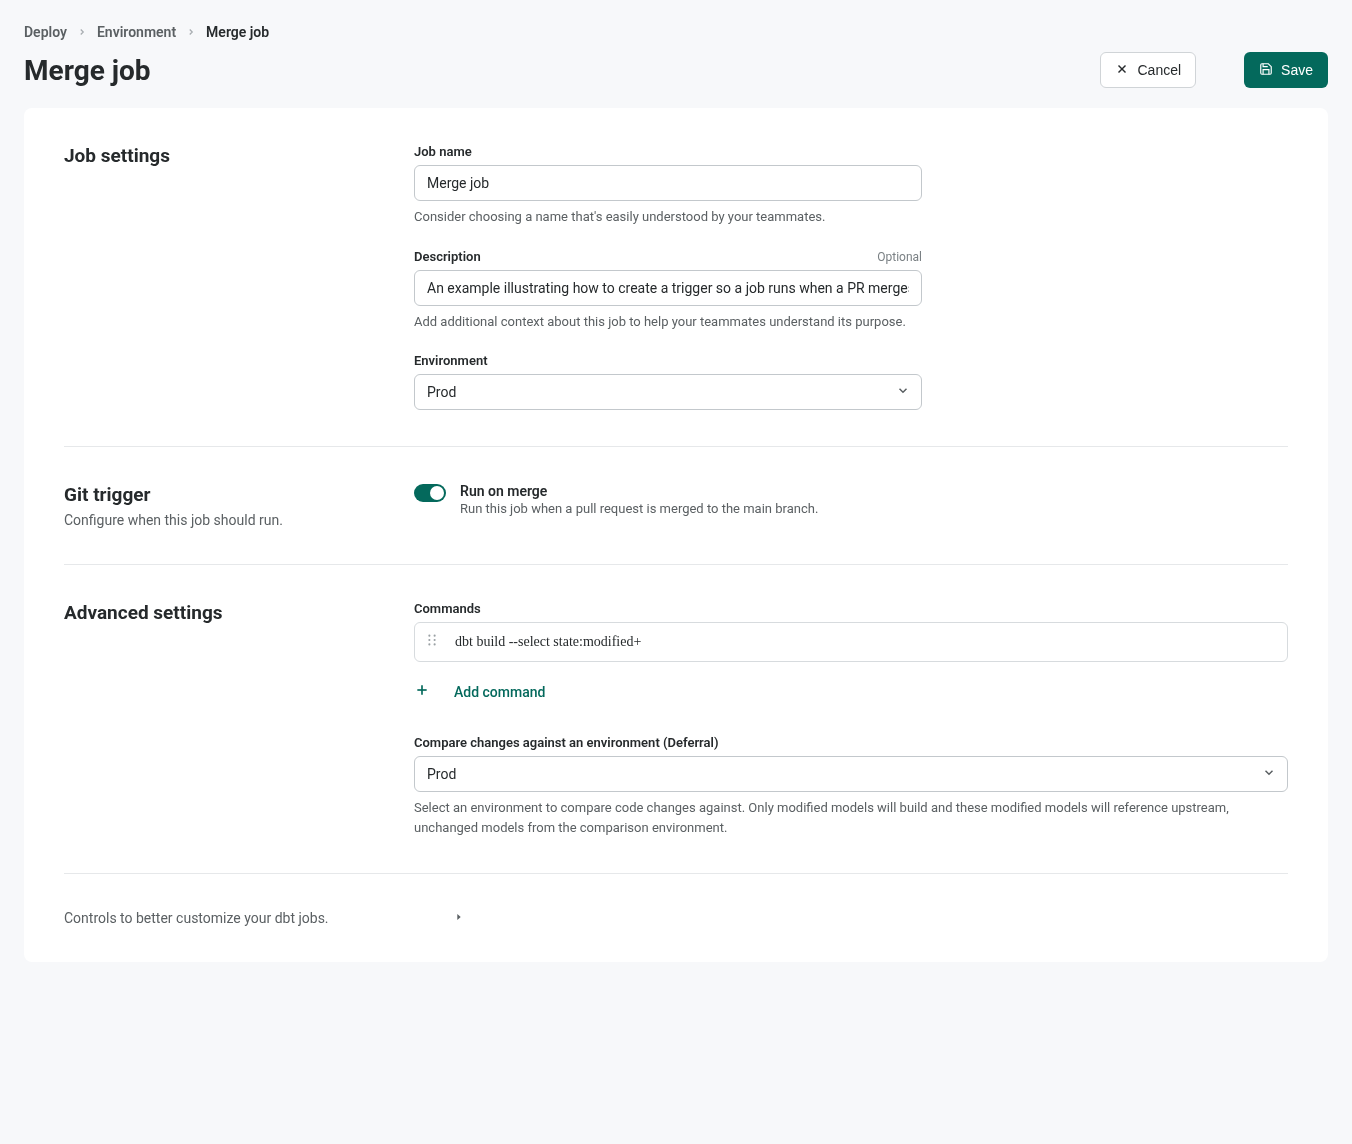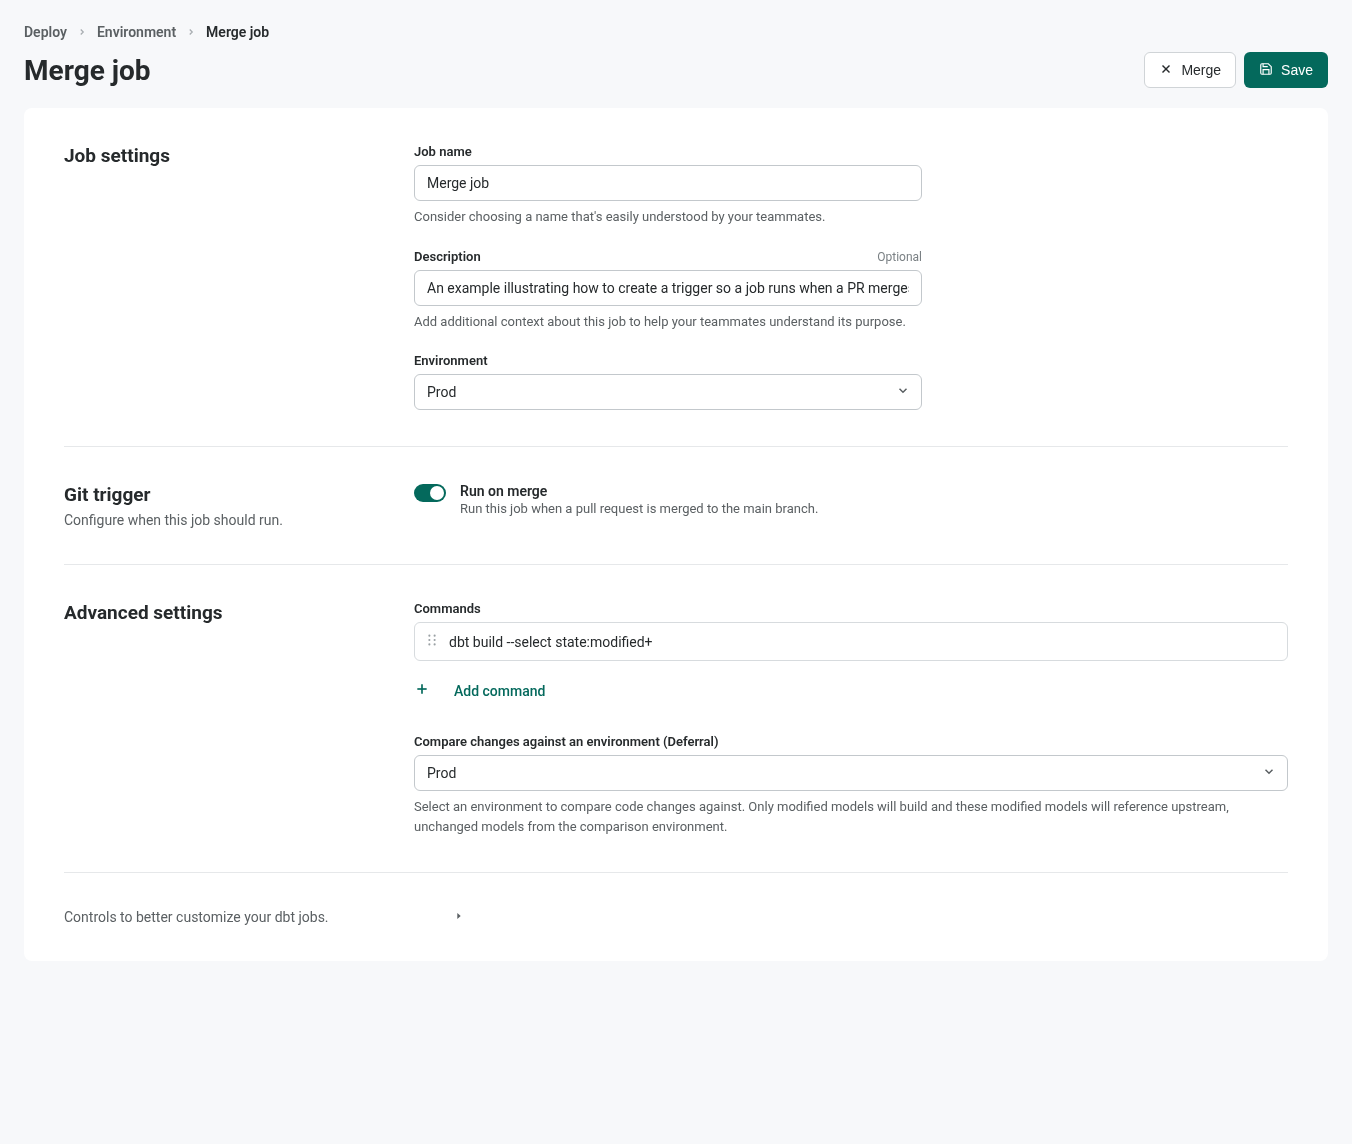--- a/index.html
+++ b/index.html
@@ -43,20 +43,21 @@
     line-height: 1;
   }
   .btn-secondary {
     background: #fff;
     border-color: #d0d4d7;
     color: #262a2c;
   }
   .btn-primary {
     background: #04695c;
     color: #fff;
+    margin-left: 40px;
   }
   .icon { display: inline-block; flex-shrink: 0; }
   .card {
     background: #fff;
     border-radius: 8px;
     padding: 0;
   }
   .section {
     display: flex;
     padding: 36px 40px;
@@ -102,23 +103,23 @@
     width: 32px; height: 18px; border-radius: 10px; background: #04695c;
     position: relative; cursor: pointer; flex-shrink: 0; margin-top: 1px;
   }
   .toggle-knob {
     width: 14px; height: 14px; background: #fff; border-radius: 50%;
     position: absolute; top: 2px; right: 2px;
   }
   .toggle-text .tt-title { font-size: 14px; font-weight: 600; margin-bottom: 2px; }
   .toggle-text .tt-sub { font-size: 13px; color: #5b6063; }
   .cmd-row {
-    display: flex; align-items: center; gap: 12px;
+    display: flex; align-items: center; gap: 18px;
     border: 1px solid #d7dbde; border-radius: 6px;
-    padding: 10px 12px; background: #fff;
+    padding: 10px 12px; background: #fff; font-family: Liberation Serif, serif;
   }
   .drag-handle { color: #9aa0a4; cursor: grab; }
   .cmd-text { font-size: 14px; color: #262a2c; }
   .add-cmd {
     display: inline-flex; align-items: center; gap: 24px;
     color: #04695c; font-size: 14px; font-weight: 500;
     margin-top: 14px; cursor: pointer; padding: 6px 0;
   }
   .adv-row { display: flex; align-items: center; justify-content: space-between; width: 100%; cursor: pointer; }
   .adv-left {}
@@ -152,21 +153,21 @@
   <div class="header-row">
     <h1 class="page-title">Merge job</h1>
     <div class="header-actions">
       <button class="btn btn-secondary">
         <span class="icon">
           <svg width="14" height="14" viewBox="0 0 24 24" fill="none" stroke="currentColor" stroke-width="2.5">
               <line x1="18" y1="6" x2="6" y2="18"></line>
               <line x1="6" y1="6" x2="18" y2="18"></line>
             </svg>
         </span>
-        <span>Merge</span>
+        <span>Cancel</span>
       </button>
       <button class="btn btn-primary">
         <span class="icon">
           <svg width="14" height="14" viewBox="0 0 24 24" fill="none" stroke="currentColor" stroke-width="2">
               <path d="M19 21H5a2 2 0 0 1-2-2V5a2 2 0 0 1 2-2h11l5 5v11a2 2 0 0 1-2 2z"></path>
               <polyline points="17 21 17 13 7 13 7 21"></polyline>
               <polyline points="7 3 7 8 15 8"></polyline>
             </svg>
         </span>
         <span>Save</span>

